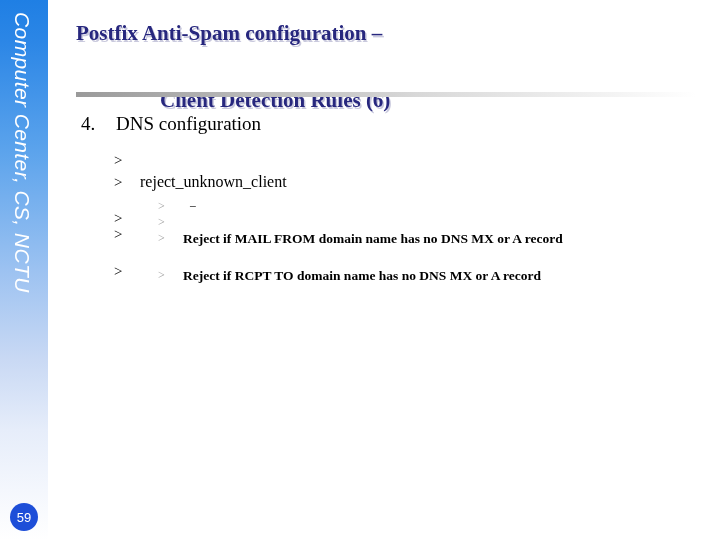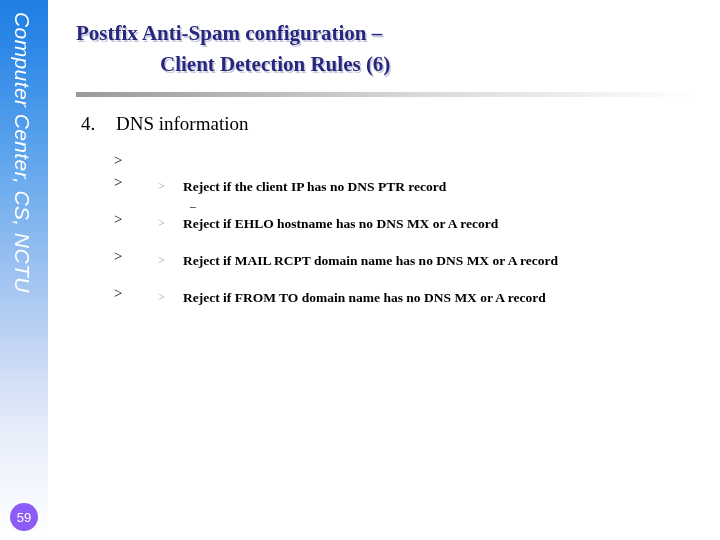--- a/index.html
+++ b/index.html
@@ -52,21 +52,21 @@
     left: 34px;
     top: 12px;
   }
   #page-number {
     position: absolute;
     left: 10px;
     top: 503px;
     width: 28px;
     height: 28px;
     border-radius: 50%;
-    background: #8b5cf6;
+    background: #1d4ed8;
     color: #ffffff;
     font-family: "Liberation Sans", "DejaVu Sans", sans-serif;
     font-size: 13px;
     display: flex;
     align-items: center;
     justify-content: center;
     line-height: 1;
   }
 
   
@@ -76,20 +76,21 @@
     top: 18px;
     width: 620px;
     color: #27277e;
     font-weight: bold;
     font-size: 21px;
     line-height: 31px;
     text-shadow: 1.5px 1.5px 0 #c9c9dd;
   }
   .title-line-2 {
     padding-left: 84px;
+    margin-top: 36px;
   }
   #title-rule {
     position: absolute;
     left: 76px;
     top: 92px;
     width: 620px;
     height: 5px;
     background: linear-gradient(to right, #9a9a9a 0%, #b5b5b5 25%, #d8d8d8 55%, #f2f2f2 85%, #ffffff 100%);
   }
 
@@ -179,63 +180,62 @@
 <div id="title-block">
   <div class="title-line-1">Postfix Anti-Spam configuration –</div>
   <div class="title-line-2">Client Detection Rules (6)</div>
 </div>
 <div id="title-rule"></div>
 
 <div id="content">
 
   <div class="lvl1">
     <span class="marker">4.</span>
-    <span>DNS information</span>
+    <span>DNS configuration</span>
   </div>
 
   <div class="lvl2">
     <span class="marker">&gt;</span>
   </div>
 
   <div class="gap-lg"></div>
 
   <div class="lvl2">
     <span class="marker">&gt;</span>
-  </div>
-  <div class="lvl3">
-    <span class="marker">&gt;</span>
-    <span>Reject if the client IP has no DNS PTR record</span>
+    <span>reject_unknown_client</span>
+  </div>
+  <div class="lvl3">
+    <span class="marker">&gt;</span>
   </div>
   <div class="lvl4">
     <span class="marker">–</span>
   </div>
 
   <div class="gap-sm"></div>
 
   <div class="lvl2">
     <span class="marker">&gt;</span>
   </div>
   <div class="lvl3">
     <span class="marker">&gt;</span>
-    <span>Reject if EHLO hostname has no DNS MX or A record</span>
   </div>
 
   <div class="gap-sm"></div>
 
   <div class="lvl2">
     <span class="marker">&gt;</span>
   </div>
   <div class="lvl3">
     <span class="marker">&gt;</span>
-    <span>Reject if MAIL RCPT domain name has no DNS MX or A record</span>
+    <span>Reject if MAIL FROM domain name has no DNS MX or A record</span>
   </div>
 
   <div class="gap-sm"></div>
 
   <div class="lvl2">
     <span class="marker">&gt;</span>
   </div>
   <div class="lvl3">
     <span class="marker">&gt;</span>
-    <span>Reject if FROM TO domain name has no DNS MX or A record</span>
+    <span>Reject if RCPT TO domain name has no DNS MX or A record</span>
   </div>
 
 </div>
 
 </body></html>

